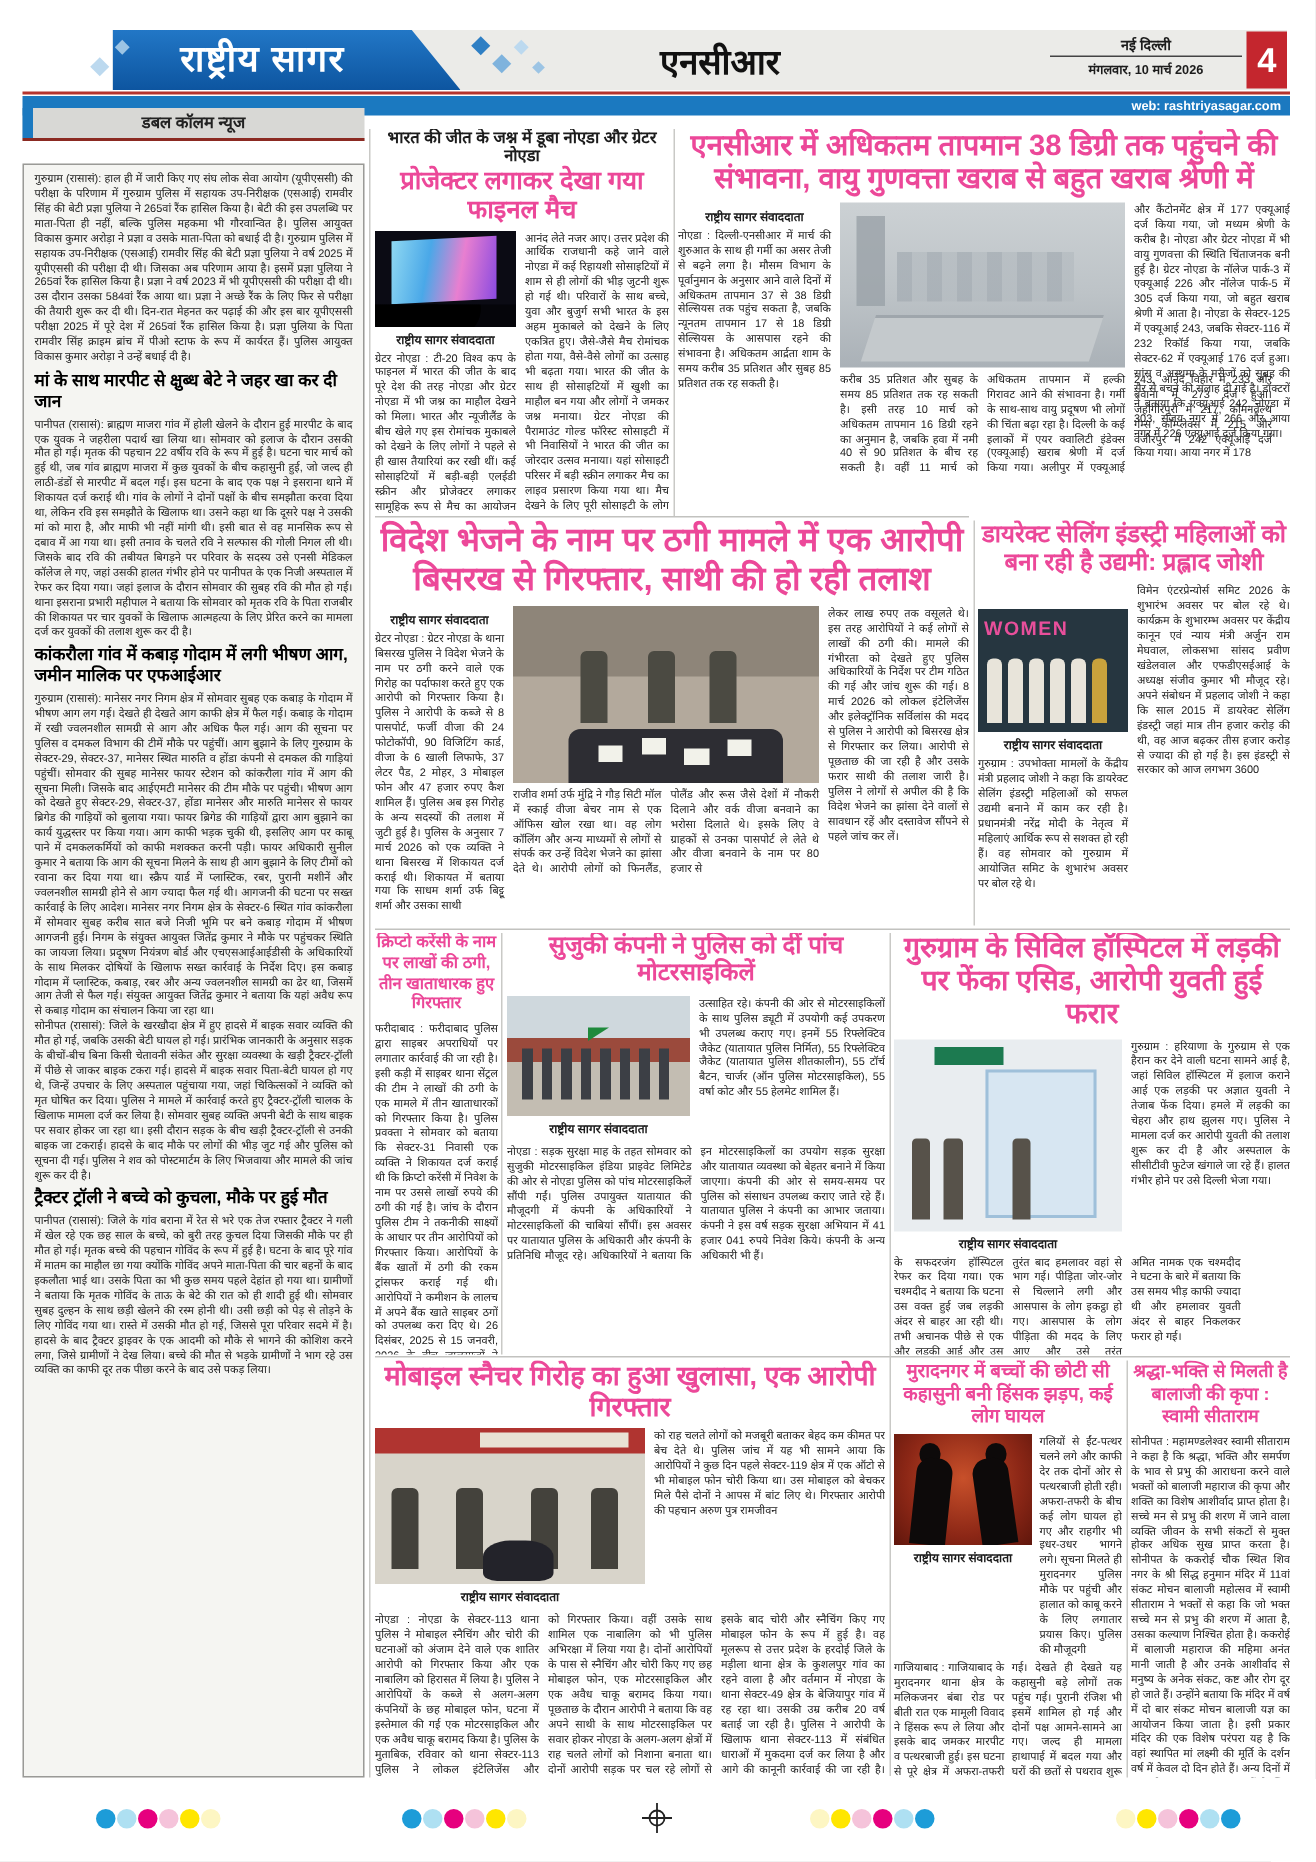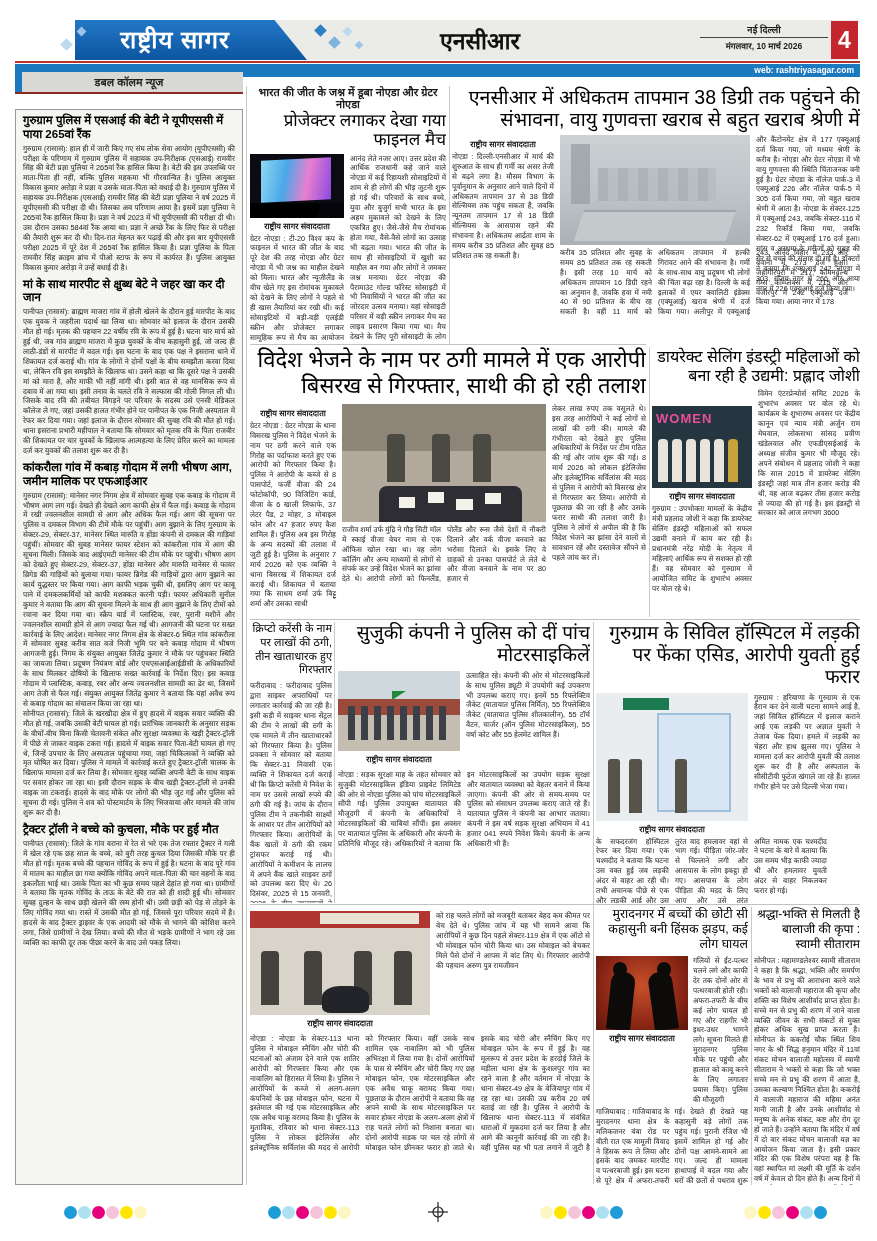--- a/index.html
+++ b/index.html
@@ -26,21 +26,21 @@
   .label-bar{left:15px;top:72px;width:228px;height:20px;background:#d8d8d5;border-bottom:2px solid #8b2a22;}
   .label-accent{position:absolute;left:0;top:0;width:7px;height:20px;background:#1b79c0;}
   .label-text{text-align:center;font-size:11px;font-weight:bold;line-height:20px;color:#222;}
   .left-box{left:15px;top:109px;width:228px;height:1076px;border:1px solid #9a9a97;background:#f5f5f2;
       padding:4px 7px;box-sizing:border-box;overflow:hidden;}
   .lc-head{font-size:11.5px;font-weight:bold;line-height:1.2;margin:5px 0 2px;color:#000;}
   .body-sm{font-size:7.3px;line-height:1.36;text-align:justify;color:#222;margin:0;}
   
   .block{position:absolute;overflow:hidden;box-sizing:border-box;}
   .kicker{font-size:11px;font-weight:bold;text-align:center;line-height:1.1;}
-  .hl{font-weight:normal;text-align:right;color:#000000;}
+  .hl{font-weight:bold;text-align:center;color:#ec4899;}
   .byline{font-size:8px;font-weight:bold;text-align:center;margin:3px 0;}
   .caption{font-size:8px;font-weight:bold;text-align:center;margin:2px 0 3px;}
   .row{display:flex;gap:6px;}
   .photo{position:relative;overflow:hidden;background:#999;}
   .vrule{position:absolute;width:1px;background:#c9c9c6;}
   .hrule{position:absolute;height:1px;background:#c2c2bf;}
   
   .ph-match{background:#0b0b14;}
   .ph-match .screen{position:absolute;left:12%;top:8%;width:74%;height:66%;
       background:linear-gradient(100deg,#8fd8f2 0%,#4aa8e8 35%,#e87fd0 65%,#8a4ae0 100%);transform:skewY(-3deg);}
@@ -116,21 +116,20 @@
   <div class="hrule" style="left:250px;top:344px;width:396px;"></div>
   <div class="hrule" style="left:250px;top:619px;width:610px;"></div>
   <div class="hrule" style="left:250px;top:904px;width:610px;"></div>
 
   <div class="abs label-bar">
     <div class="label-accent"></div>
     <div class="label-text">डबल कॉलम न्यूज</div>
   </div>
   <div class="abs left-box">
     <div>
-      <h3 class="lc-head" style="margin-top:0;">गुरुग्राम पुलिस में एसआई की बेटी ने यूपीएससी में पाया 265वां रैंक</h3>
       <p class="body-sm">गुरुग्राम (रासासं): हाल ही में जारी किए गए संघ लोक सेवा आयोग (यूपीएससी) की परीक्षा के परिणाम में गुरुग्राम पुलिस में सहायक उप-निरीक्षक (एसआई) रामवीर सिंह की बेटी प्रज्ञा पुलिया ने 265वां रैंक हासिल किया है। बेटी की इस उपलब्धि पर माता-पिता ही नहीं, बल्कि पुलिस महकमा भी गौरवान्वित है। पुलिस आयुक्त विकास कुमार अरोड़ा ने प्रज्ञा व उसके माता-पिता को बधाई दी है। गुरुग्राम पुलिस में सहायक उप-निरीक्षक (एसआई) रामवीर सिंह की बेटी प्रज्ञा पुलिया ने वर्ष 2025 में यूपीएससी की परीक्षा दी थी। जिसका अब परिणाम आया है। इसमें प्रज्ञा पुलिया ने 265वां रैंक हासिल किया है। प्रज्ञा ने वर्ष 2023 में भी यूपीएससी की परीक्षा दी थी। उस दौरान उसका 584वां रैंक आया था। प्रज्ञा ने अच्छे रैंक के लिए फिर से परीक्षा की तैयारी शुरू कर दी थी। दिन-रात मेहनत कर पढ़ाई की और इस बार यूपीएससी परीक्षा 2025 में पूरे देश में 265वां रैंक हासिल किया है। प्रज्ञा पुलिया के पिता रामवीर सिंह क्राइम ब्रांच में पीओ स्टाफ के रूप में कार्यरत हैं। पुलिस आयुक्त विकास कुमार अरोड़ा ने उन्हें बधाई दी है।</p>
     </div>
     <div>
       <h3 class="lc-head">मां के साथ मारपीट से क्षुब्ध बेटे ने जहर खा कर दी जान</h3>
       <p class="body-sm">पानीपत (रासासं): ब्राह्मण माजरा गांव में होली खेलने के दौरान हुई मारपीट के बाद एक युवक ने जहरीला पदार्थ खा लिया था। सोमवार को इलाज के दौरान उसकी मौत हो गई। मृतक की पहचान 22 वर्षीय रवि के रूप में हुई है। घटना चार मार्च को हुई थी, जब गांव ब्राह्मण माजरा में कुछ युवकों के बीच कहासुनी हुई, जो जल्द ही लाठी-डंडों से मारपीट में बदल गई। इस घटना के बाद एक पक्ष ने इसराना थाने में शिकायत दर्ज कराई थी। गांव के लोगों ने दोनों पक्षों के बीच समझौता करवा दिया था, लेकिन रवि इस समझौते के खिलाफ था। उसने कहा था कि दूसरे पक्ष ने उसकी मां को मारा है, और माफी भी नहीं मांगी थी। इसी बात से वह मानसिक रूप से दबाव में आ गया था। इसी तनाव के चलते रवि ने सल्फास की गोली निगल ली थी। जिसके बाद रवि की तबीयत बिगड़ने पर परिवार के सदस्य उसे एनसी मेडिकल कॉलेज ले गए, जहां उसकी हालत गंभीर होने पर पानीपत के एक निजी अस्पताल में रेफर कर दिया गया। जहां इलाज के दौरान सोमवार की सुबह रवि की मौत हो गई। थाना इसराना प्रभारी महीपाल ने बताया कि सोमवार को मृतक रवि के पिता राजबीर की शिकायत पर चार युवकों के खिलाफ आत्महत्या के लिए प्रेरित करने का मामला दर्ज कर युवकों की तलाश शुरू कर दी है।</p>
     </div>
     <div>
       <h3 class="lc-head">कांकरौला गांव में कबाड़ गोदाम में लगी भीषण आग, जमीन मालिक पर एफआईआर</h3>
       <p class="body-sm">गुरुग्राम (रासासं): मानेसर नगर निगम क्षेत्र में सोमवार सुबह एक कबाड़ के गोदाम में भीषण आग लग गई। देखते ही देखते आग काफी क्षेत्र में फैल गई। कबाड़ के गोदाम में रखी ज्वलनशील सामग्री से आग और अधिक फैल गई। आग की सूचना पर पुलिस व दमकल विभाग की टीमें मौके पर पहुंचीं। आग बुझाने के लिए गुरुग्राम के सेक्टर-29, सेक्टर-37, मानेसर स्थित मारुति व होंडा कंपनी से दमकल की गाड़ियां पहुंचीं। सोमवार की सुबह मानेसर फायर स्टेशन को कांकरौला गांव में आग की सूचना मिली। जिसके बाद आईएमटी मानेसर की टीम मौके पर पहुंची। भीषण आग को देखते हुए सेक्टर-29, सेक्टर-37, होंडा मानेसर और मारुति मानेसर से फायर ब्रिगेड की गाड़ियों को बुलाया गया। फायर ब्रिगेड की गाड़ियों द्वारा आग बुझाने का कार्य युद्धस्तर पर किया गया। आग काफी भड़क चुकी थी, इसलिए आग पर काबू पाने में दमकलकर्मियों को काफी मशक्कत करनी पड़ी। फायर अधिकारी सुनील कुमार ने बताया कि आग की सूचना मिलने के साथ ही आग बुझाने के लिए टीमों को रवाना कर दिया गया था। स्क्रैप यार्ड में प्लास्टिक, रबर, पुरानी मशीनें और ज्वलनशील सामग्री होने से आग ज्यादा फैल गई थी। आगजनी की घटना पर सख्त कार्रवाई के लिए आदेश। मानेसर नगर निगम क्षेत्र के सेक्टर-6 स्थित गांव कांकरौला में सोमवार सुबह करीब सात बजे निजी भूमि पर बने कबाड़ गोदाम में भीषण आगजनी हुई। निगम के संयुक्त आयुक्त जितेंद्र कुमार ने मौके पर पहुंचकर स्थिति का जायजा लिया। प्रदूषण नियंत्रण बोर्ड और एचएसआईआईडीसी के अधिकारियों के साथ मिलकर दोषियों के खिलाफ सख्त कार्रवाई के निर्देश दिए। इस कबाड़ गोदाम में प्लास्टिक, कबाड़, रबर और अन्य ज्वलनशील सामग्री का ढेर था, जिसमें आग तेजी से फैल गई। संयुक्त आयुक्त जितेंद्र कुमार ने बताया कि यहां अवैध रूप से कबाड़ गोदाम का संचालन किया जा रहा था।</p>
     </div>
@@ -230,21 +229,21 @@
       </div>
     </div>
   </div>
 
   <div class="block" style="left:250px;top:622px;width:82px;height:281px;">
     <div class="hl" style="font-size:11px;line-height:1.25;">क्रिप्टो करेंसी के नाम पर लाखों की ठगी, तीन खाताधारक हुए गिरफ्तार</div>
     <p class="body-sm" style="margin-top:4px;">फरीदाबाद : फरीदाबाद पुलिस द्वारा साइबर अपराधियों पर लगातार कार्रवाई की जा रही है। इसी कड़ी में साइबर थाना सेंट्रल की टीम ने लाखों की ठगी के एक मामले में तीन खाताधारकों को गिरफ्तार किया है। पुलिस प्रवक्ता ने सोमवार को बताया कि सेक्टर-31 निवासी एक व्यक्ति ने शिकायत दर्ज कराई थी कि क्रिप्टो करेंसी में निवेश के नाम पर उससे लाखों रुपये की ठगी की गई है। जांच के दौरान पुलिस टीम ने तकनीकी साक्ष्यों के आधार पर तीन आरोपियों को गिरफ्तार किया। आरोपियों के बैंक खातों में ठगी की रकम ट्रांसफर कराई गई थी। आरोपियों ने कमीशन के लालच में अपने बैंक खाते साइबर ठगों को उपलब्ध करा दिए थे। 26 दिसंबर, 2025 से 15 जनवरी, 2026 के बीच जालसाजों ने क्रिप्टो करेंसी में 75 लाख रुपए का निवेश करा कर ठगी की। पुलिस टीम मामले में शामिल अन्य आरोपियों की तलाश कर रही है।</p>
   </div>
 
   <div class="block" style="left:338px;top:622px;width:252px;height:281px;">
-    <div class="hl" style="font-size:19px;line-height:1.15;">सुजुकी कंपनी ने पुलिस को दीं पांच मोटरसाइकिलें</div>
+    <div class="hl" style="font-size:16px;line-height:1.15;">सुजुकी कंपनी ने पुलिस को दीं पांच मोटरसाइकिलें</div>
     <div class="row" style="margin-top:5px;">
       <div style="width:122px;">
         <div class="photo ph-suzuki" style="width:122px;height:80px;">
           <div class="figs"></div>
           <div class="flag"></div>
         </div>
         <div class="caption">राष्ट्रीय सागर संवाददाता</div>
       </div>
       <div style="flex:1;">
         <p class="body-sm">उत्साहित रहे। कंपनी की ओर से मोटरसाइकिलों के साथ पुलिस ड्यूटी में उपयोगी कई उपकरण भी उपलब्ध कराए गए। इनमें 55 रिफ्लेक्टिव जैकेट (यातायात पुलिस निर्मित), 55 रिफ्लेक्टिव जैकेट (यातायात पुलिस शीतकालीन), 55 टॉर्च बैटन, चार्जर (ऑन पुलिस मोटरसाइकिल), 55 वर्षा कोट और 55 हेलमेट शामिल हैं।</p>
@@ -267,20 +266,21 @@
         <div class="caption">राष्ट्रीय सागर संवाददाता</div>
         <p class="body-sm" style="column-count:2;column-gap:6px;height:88px;">के सफदरजंग हॉस्पिटल रेफर कर दिया गया। एक चश्मदीद ने बताया कि घटना उस वक्त हुई जब लड़की अंदर से बाहर आ रही थी। तभी अचानक पीछे से एक और लड़की आई और उस पर कुछ फेंक दिया। हमले के तुरंत बाद हमलावर वहां से भाग गई। पीड़िता जोर-जोर से चिल्लाने लगी और आसपास के लोग इकट्ठा हो गए। आसपास के लोग पीड़िता की मदद के लिए आए और उसे तुरंत अस्पताल पहुंचाया गया। अमित नामक एक चश्मदीद ने घटना के बारे में बताया कि उस समय भीड़ काफी ज्यादा थी और हमलावर युवती अंदर से बाहर निकलकर फरार हो गई।</p>
       </div>
       <div style="flex:1;">
         <p class="body-sm">गुरुग्राम : हरियाणा के गुरुग्राम से एक हैरान कर देने वाली घटना सामने आई है, जहां सिविल हॉस्पिटल में इलाज कराने आई एक लड़की पर अज्ञात युवती ने तेजाब फेंक दिया। हमले में लड़की का चेहरा और हाथ झुलस गए। पुलिस ने मामला दर्ज कर आरोपी युवती की तलाश शुरू कर दी है और अस्पताल के सीसीटीवी फुटेज खंगाले जा रहे हैं। हालत गंभीर होने पर उसे दिल्ली भेजा गया।</p>
       </div>
     </div>
   </div>
 
   <div class="block" style="left:250px;top:907px;width:340px;height:278px;">
+    <div class="hl" style="font-size:18px;line-height:1.15;">मोबाइल स्नैचर गिरोह का हुआ खुलासा, एक आरोपी गिरफ्तार</div>
     <div class="row" style="margin-top:4px;">
       <div style="width:180px;">
         <div class="photo ph-street" style="width:180px;height:104px;">
           <div class="banner">
               <span></span>
             </div>
           <div class="fig" style="left:6%;"></div>
           <div class="fig" style="left:30%;"></div>
           <div class="fig" style="left:58%;"></div>
           <div class="fig" style="left:80%;"></div>

